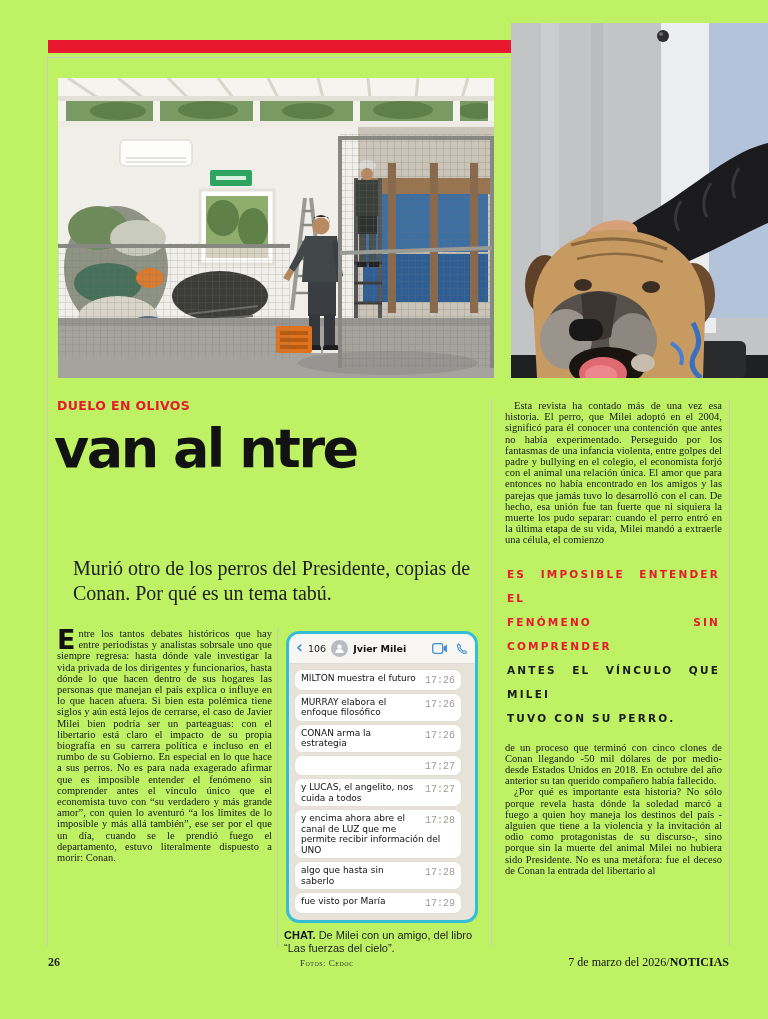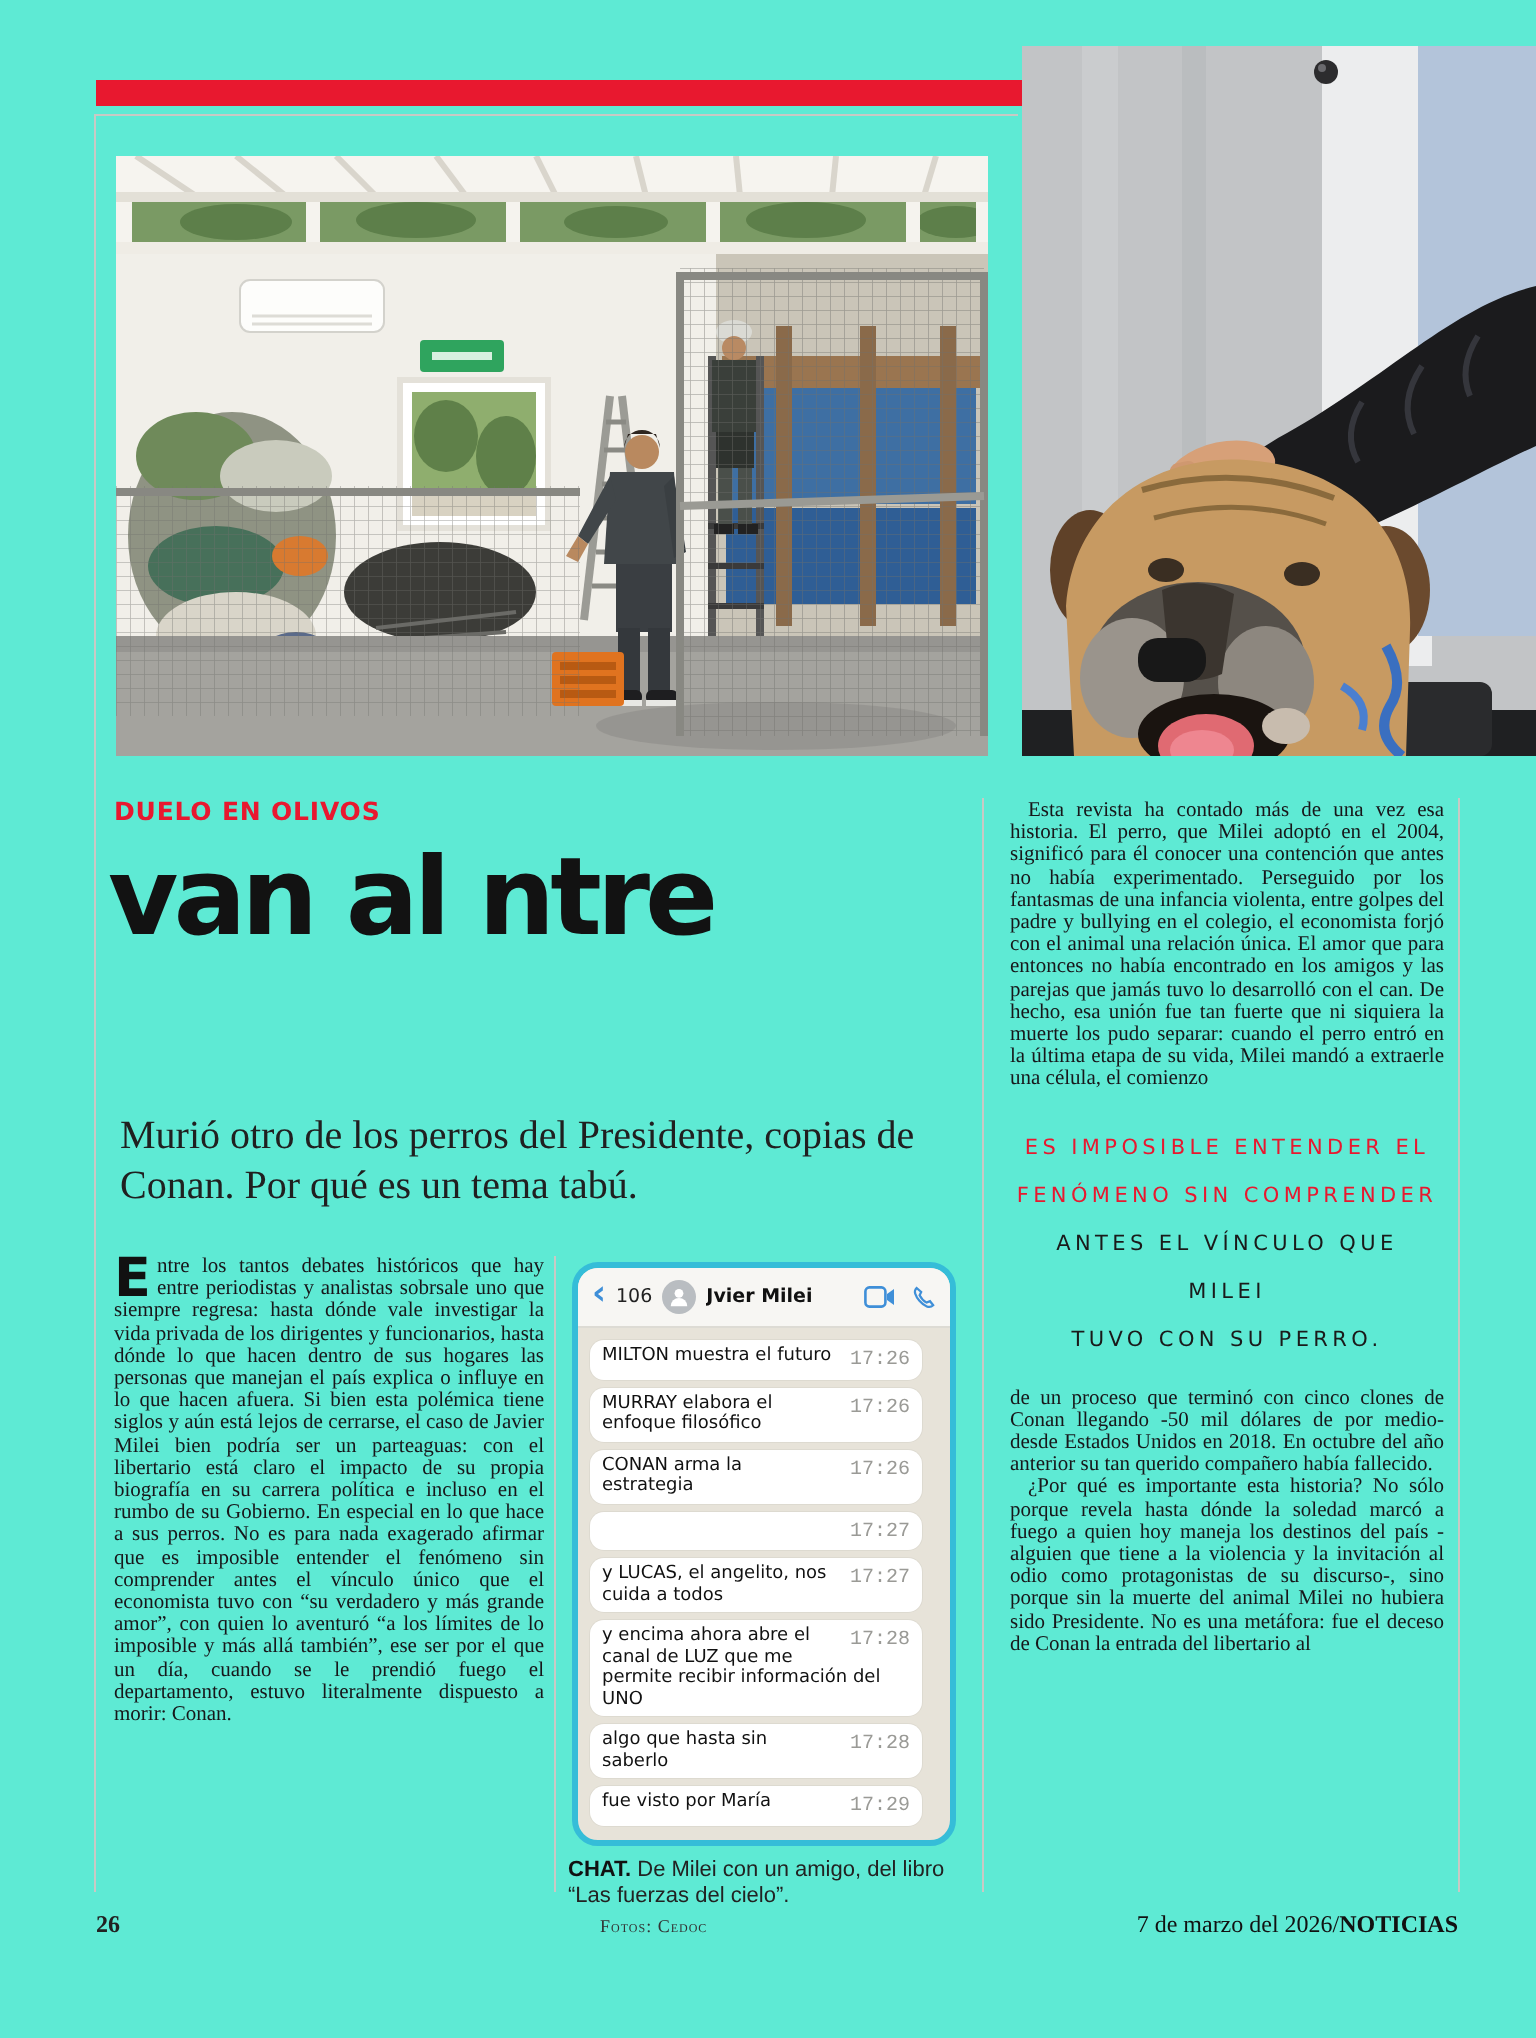--- a/index.html
+++ b/index.html
@@ -1,47 +1,47 @@
 <!DOCTYPE html>
 <html><head>
 <meta charset="utf-8">
 <style>
   * { margin:0; padding:0; box-sizing:border-box; }
   html,body { background:#ffffff; }
-  .page { position:relative; width:768px; height:1019px; background:#5eead4; overflow:hidden;
+  .page { position:relative; width:768px; height:1019px; background:#bef264; overflow:hidden;
           font-family:"Liberation Serif", serif; color:#1a1a1a; }
 
   .hairline { position:absolute; background:#c9c9c4; }
 
   .redbar { position:absolute; left:48px; top:40px; width:472px; height:13px; background:#e8182f; }
 
   .photo { position:absolute; overflow:hidden; }
   .photo svg { display:block; }
 
   .kicker { position:absolute; left:57px; top:398px; font-family:"DejaVu Sans", sans-serif;
             font-weight:bold; font-size:12.5px; letter-spacing:.4px; color:#e8182f; }
 
   .headline { position:absolute; left:54px; top:418px; width:440px;
               font-family:"DejaVu Sans", sans-serif; font-weight:bold;
               font-size:54px; line-height:62px; letter-spacing:-2.5px; color:#121212; }
 
-  .deck { position:absolute; left:60px; top:556px; width:420px;
+  .deck { position:absolute; left:73px; top:556px; width:420px;
           font-size:20px; line-height:25px; color:#202020; }
 
   .bodycol { position:absolute; font-size:10.5px; line-height:11.2px; text-align:justify;
              color:#17171a; }
   .bodycol p { margin:0; }
   .col-left  { left:57px;  top:628px; width:215px; height:318px; }
   .col-right { left:505px; top:400px; width:217px; height:546px; }
   .dropcap { float:left; font-family:"DejaVu Sans", sans-serif; font-weight:bold;
              font-size:27px; line-height:21px; padding:1px 3px 0 0; color:#111; }
   .indent { text-indent:9px; }
 
-  .pullquote { margin:16px 2px 12px 2px; text-align:center;
-               font-family:"DejaVu Sans", sans-serif; font-weight:normal;
+  .pullquote { margin:16px 2px 12px 2px; 
+               font-family:"DejaVu Sans", sans-serif; font-weight:bold;
                font-size:10.5px; line-height:24px; letter-spacing:2.2px; }
   .pullquote .red { color:#e8182f; }
   .pullquote .blk { color:#1a1a1a; }
 
   
   .chat { position:absolute; left:286px; top:631px; width:192px; height:292px;
           border:3px solid #35bdd8; border-radius:13px; background:#e7e3d9; overflow:hidden;
           font-family:"DejaVu Sans", sans-serif; }
   .chat-header { height:30px; background:#f7f6f3; border-bottom:1px solid #dddbd4;
                  display:flex; align-items:center; padding:0 7px; gap:5px; }

